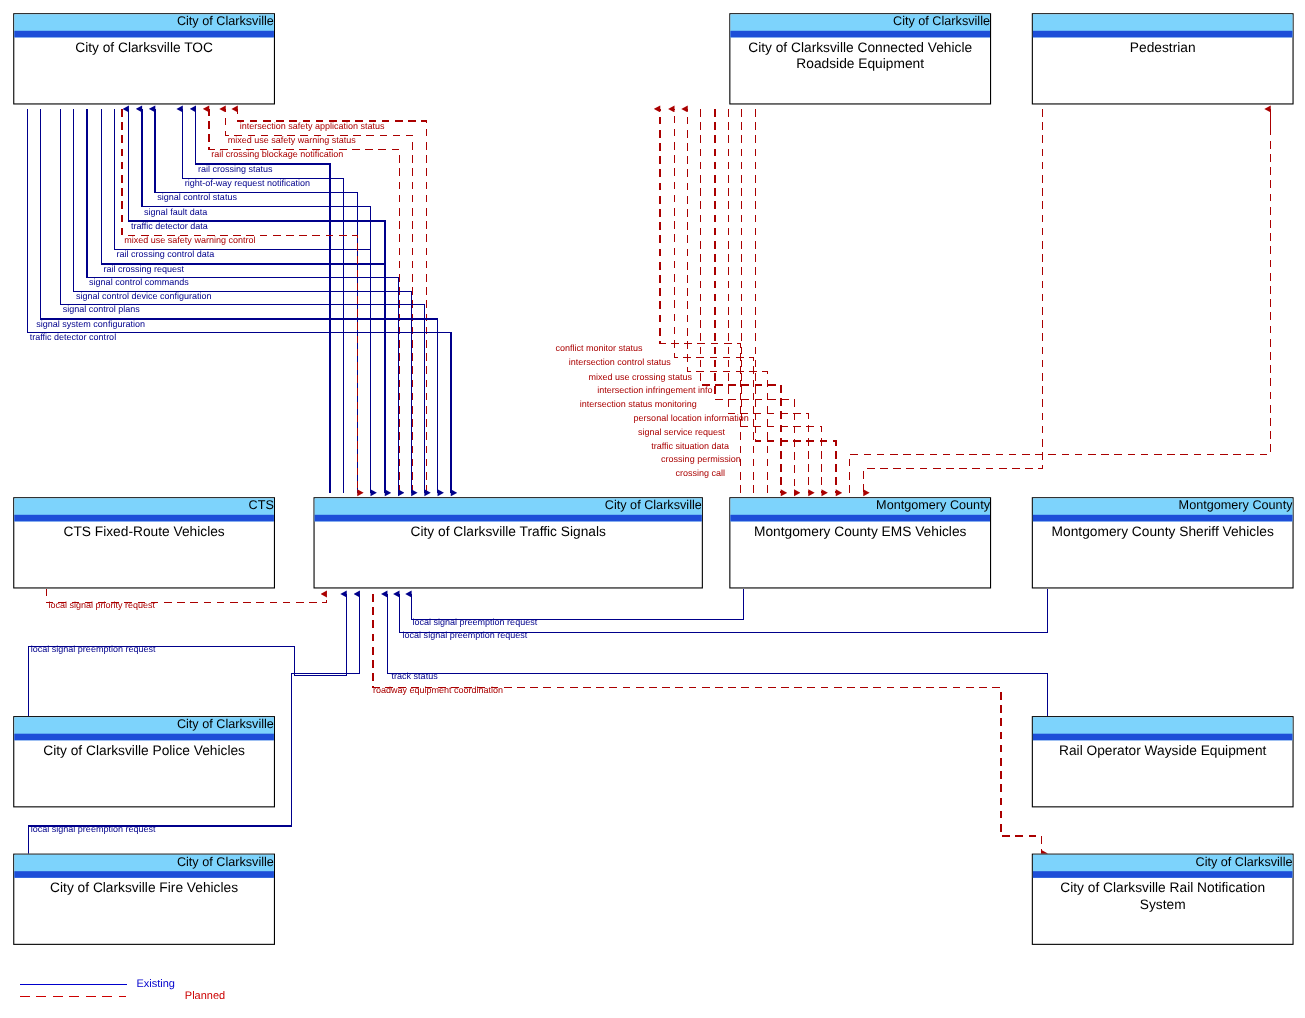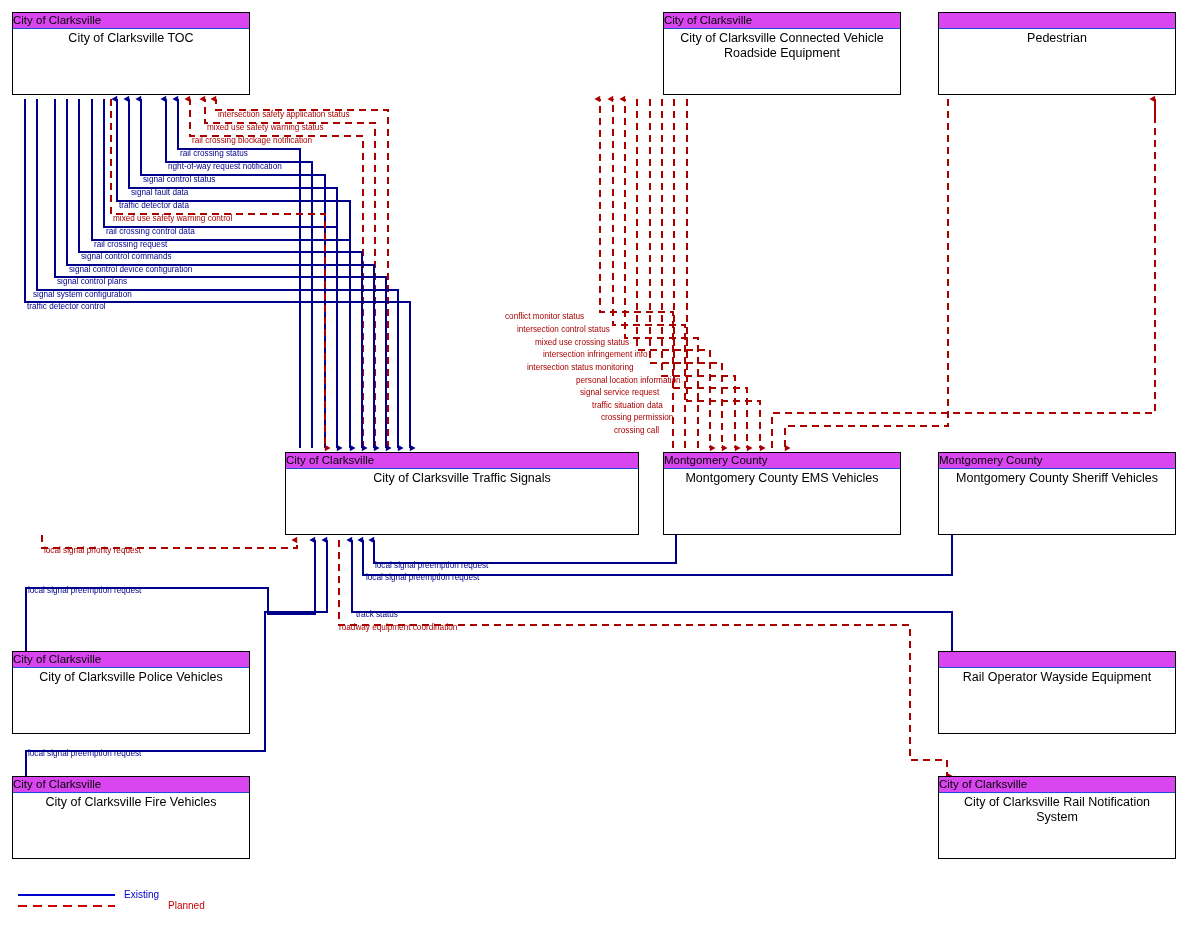--- a/index.html
+++ b/index.html
@@ -1,22 +1,22 @@
 <!DOCTYPE html>
 <html><head>
 <meta charset="utf-8">
 <style>
   html,body{margin:0;padding:0;background:#fff;}
   body{width:1186px;height:925px;position:relative;
        font-family:"Liberation Sans","DejaVu Sans",sans-serif;}
   #stage{position:relative;width:1186px;height:925px;overflow:hidden;}
   svg#wires{position:absolute;left:0;top:0;width:1186px;height:925px;}
   .box{position:absolute;border:1px solid #000;background:#fff;box-sizing:border-box;}
-  .box .hdr{background:#d946ef;border-bottom:1px solid #1d4ed8;
-            text-align:left;font-size:11.5px;color:#000;line-height:14px;height:15px;
+  .box .hdr{background:#7dd3fc;border-bottom:6px solid #1d4ed8;
+            text-align:right;font-size:11.5px;color:#000;line-height:14px;height:15px;
             overflow:hidden;white-space:nowrap;}
   .box .ttl{text-align:center;font-size:12.5px;color:#000;padding:2px 4px 0 4px;line-height:15px;}
   .lbl{position:absolute;font-size:8.2px;line-height:9px;white-space:nowrap;}
   .lbl.blue{color:#00008b;}
   .lbl.red{color:#aa0000;}
   .legend-txt{position:absolute;font-size:10px;}
   .legend-txt.b{color:#0000cc;}
   .legend-txt.r{color:#cc0000;}
 </style>
 </head>
@@ -142,20 +142,24 @@
   <div class="box" style="left:663px;top:12px;width:238px;height:83px;">
     <div class="hdr">City of Clarksville</div>
     <div class="ttl">City of Clarksville Connected Vehicle Roadside Equipment</div>
   </div>
 
   <div class="box" style="left:938px;top:12px;width:238px;height:83px;">
     <div class="hdr"></div>
     <div class="ttl">Pedestrian</div>
   </div>
 
+  <div class="box" style="left:12px;top:452px;width:238px;height:83px;">
+    <div class="hdr">CTS</div>
+    <div class="ttl">CTS Fixed-Route Vehicles</div>
+  </div>
 
   <div class="box" style="left:285px;top:452px;width:354px;height:83px;">
     <div class="hdr">City of Clarksville</div>
     <div class="ttl">City of Clarksville Traffic Signals</div>
   </div>
 
   <div class="box" style="left:663px;top:452px;width:238px;height:83px;">
     <div class="hdr">Montgomery County</div>
     <div class="ttl">Montgomery County EMS Vehicles</div>
   </div>

